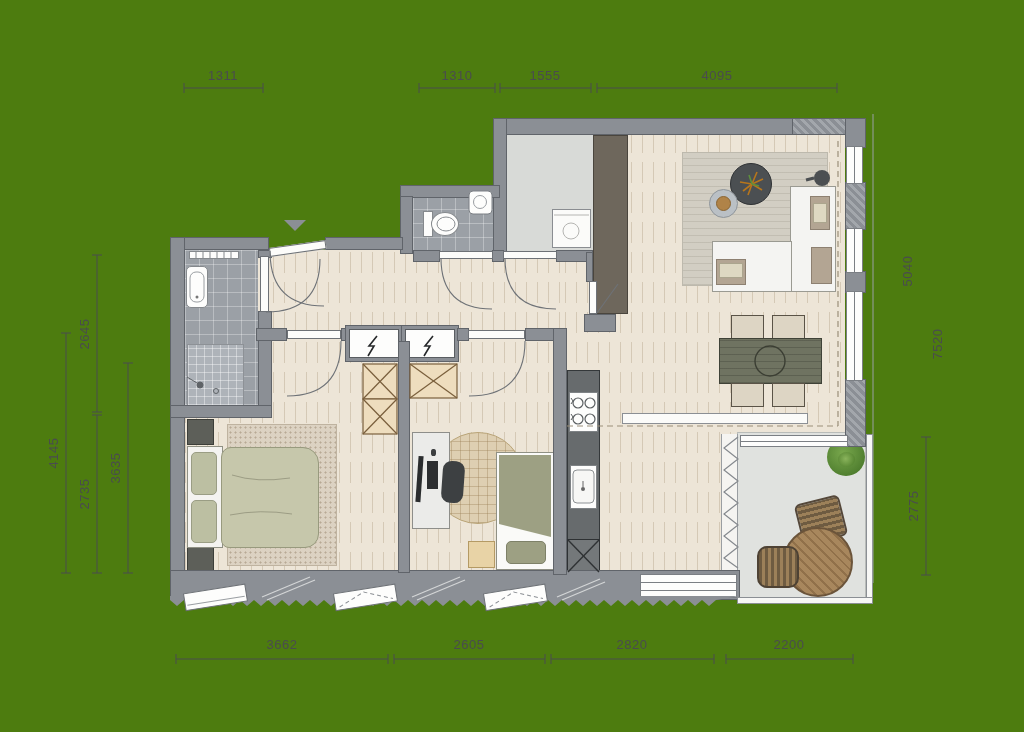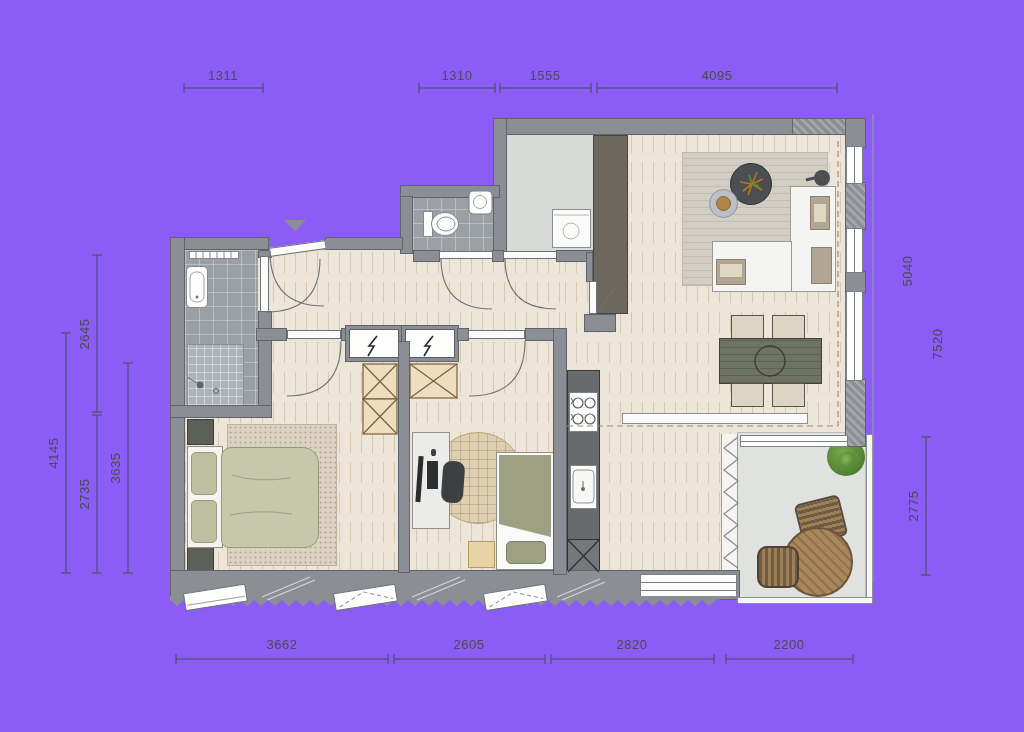--- a/index.html
+++ b/index.html
@@ -1,17 +1,17 @@
 <!DOCTYPE html>
 <html><head>
 <meta charset="utf-8">
 <style>
   html,body{margin:0;padding:0;background:#fff}
   *{box-sizing:border-box}
-  #stage{position:relative;width:1024px;height:732px;background:#8b5cf6;overflow:hidden;
+  #stage{position:relative;width:1024px;height:732px;background:#4d7c0f;overflow:hidden;
          font-family:"Liberation Sans",sans-serif}
   .abs{position:absolute}
   .w{position:absolute;background:#8b8f95;border:1px solid #60646a}
   .hatch{position:absolute;background:repeating-linear-gradient(45deg,#8b8f95 0 3px,#a3a7ac 3px 6px);border:1px solid #60646a}
   .cab{position:absolute;background:#6e675c;border:1px solid #4a453d}
   .win{position:absolute;background:#fdfdfc;border:1px solid #7b7f84}
   .wl{position:absolute;background:#7b7f84}
   .leaf{position:absolute;background:#fcfcfa;border:1px solid #6d7176}
   .floor-wood{position:absolute;background-color:#ede5d7;
     background-image:

